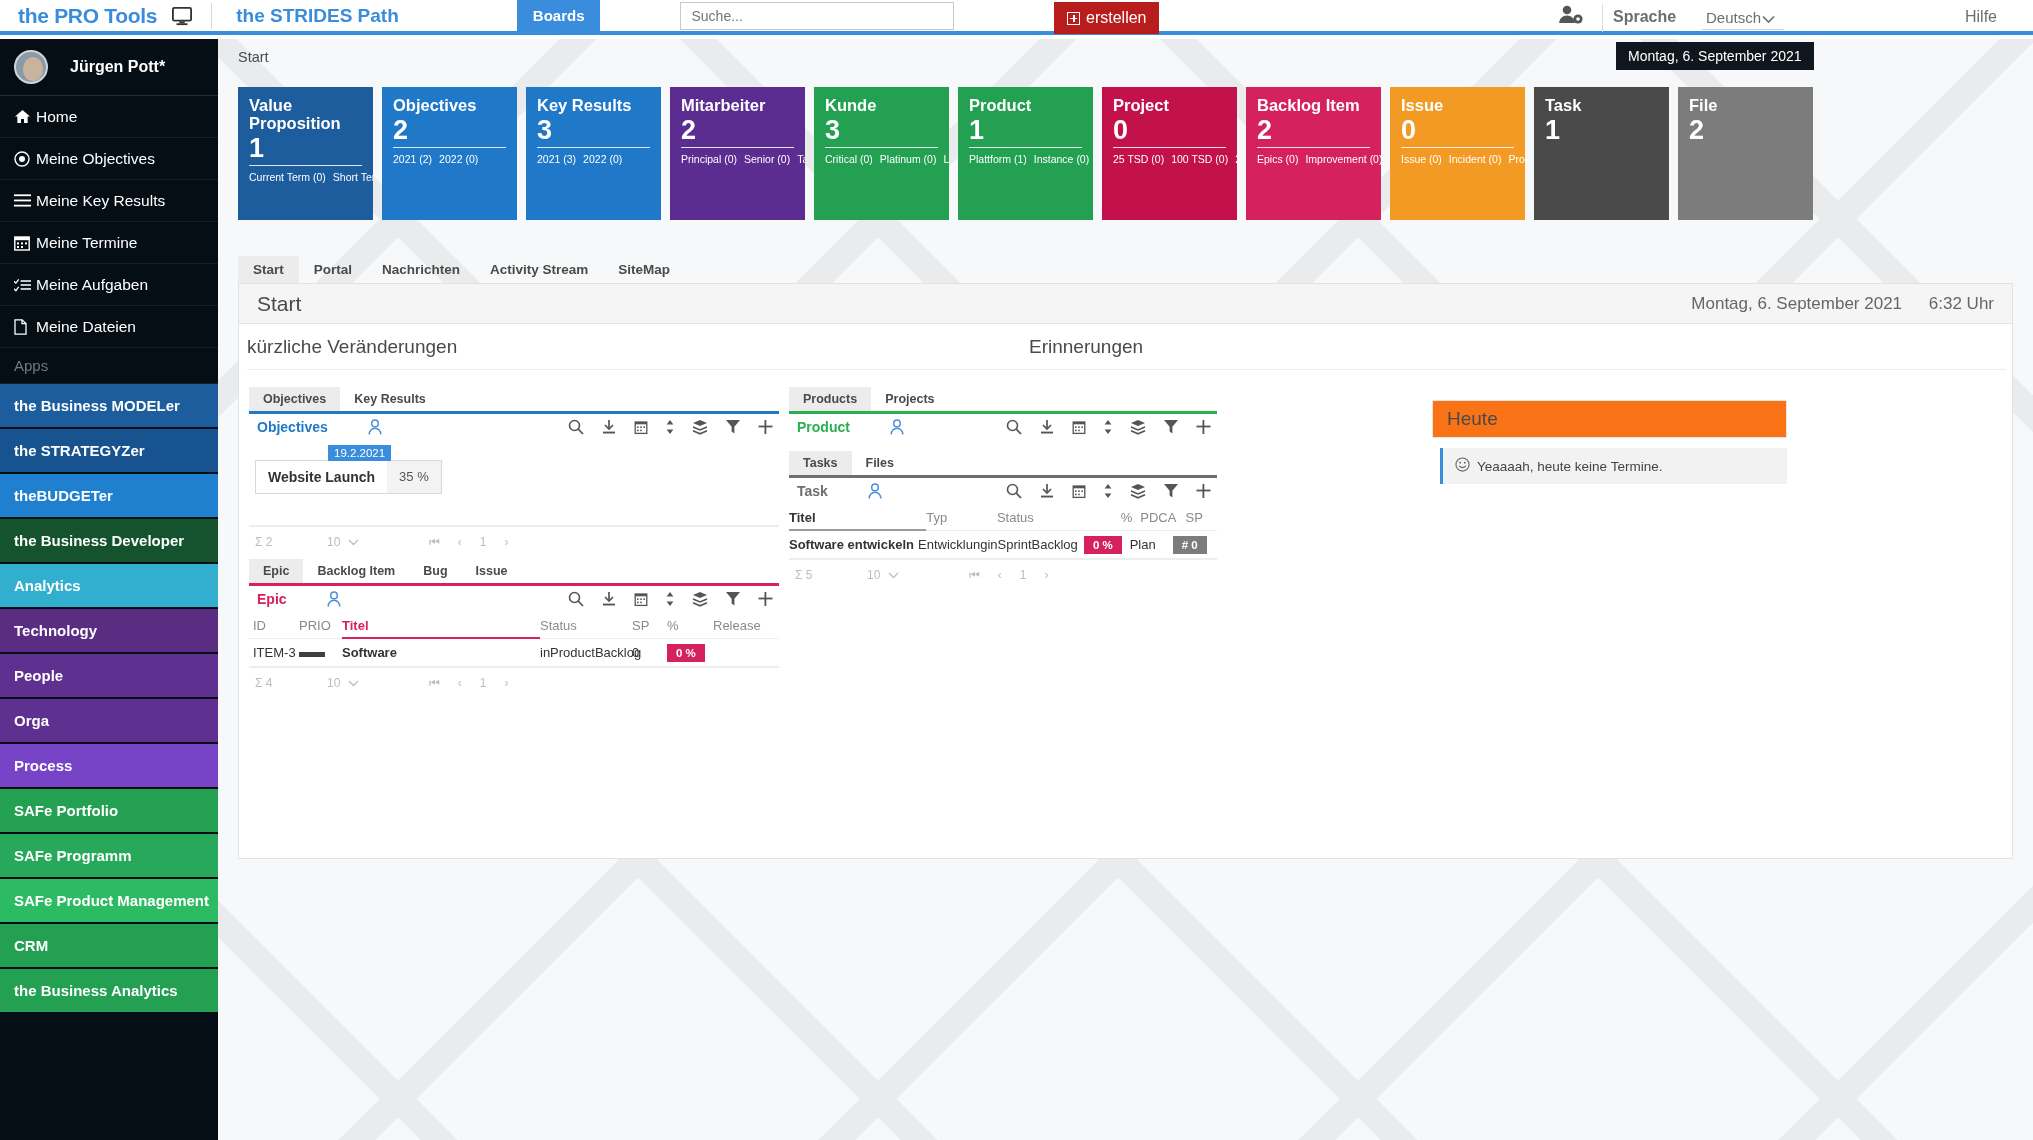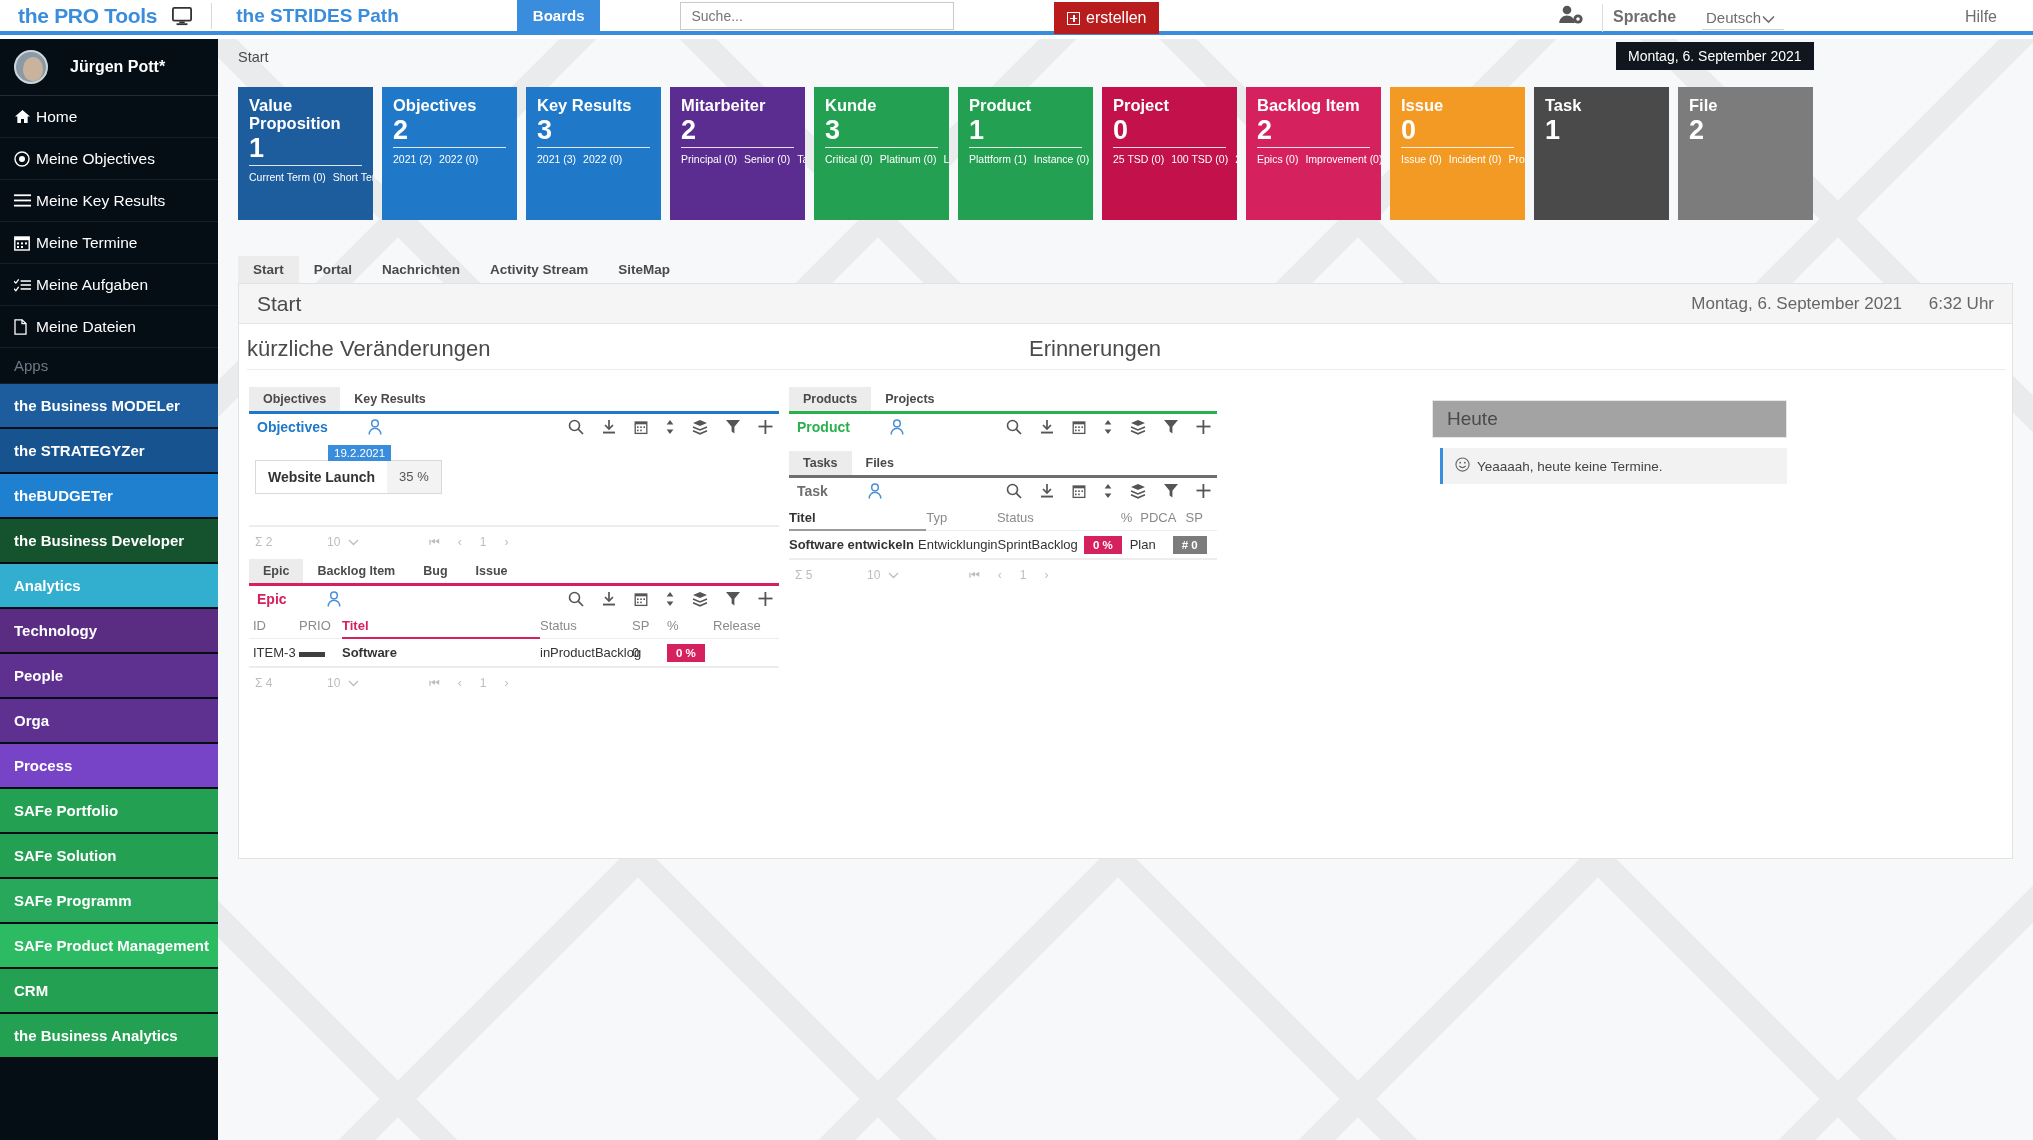--- a/index.html
+++ b/index.html
@@ -131,21 +131,21 @@
     position:absolute; left:20px; top:244px; width:1775px; height:576px;
     background:#fff; border:1px solid #e2e2e2;
   }
   .pp-head {
     height:40px; background:#f5f5f5; border-bottom:1px solid #e4e4e4;
     display:flex; align-items:center; justify-content:space-between; padding:0 18px;
   }
   .pp-title { font-size:21px; color:#4a4a4a; }
   .pp-datetime { font-size:17px; color:#666; }
   .pp-datetime .tm { margin-left:22px; }
-  .sect-h { font-size:22px; color:#4a4a4a; }
+  .sect-h { font-size:19px; color:#4a4a4a; }
 
   
   .wtabs { display:flex; align-items:flex-end; height:25px; }
   .wtab { font-size:12.5px; font-weight:bold; color:#4a4a4a; padding:5px 14px; cursor:pointer;}
   .wtab.active { background:#ececec; }
   .wbar {
     display:flex; align-items:center; height:29px; border-top-width:3px;
     border-top-style:solid; padding:0 6px 0 8px;
   }
   .wbar-title { font-size:14px; font-weight:bold; }
@@ -180,21 +180,21 @@
   .obj-card .oc-name { font-size:14px; font-weight:bold; color:#333; padding:8px 12px;}
   .obj-card .oc-pct { font-size:13px; color:#555; padding:8px 12px; background:#f3f3f3;}
   .obj-date {
     position:absolute; left:72px; top:-16px; background:#3a8ddc; color:#fff;
     font-size:11.5px; padding:2px 6px; white-space:nowrap;
   }
 
   
   .today-panel { position:absolute; left:1193px; top:76px; width:355px; }
   .today-head {
-    height:38px; background:#a3a3a3; border:1px solid #e6e6e6;
+    height:38px; background:#f97316; border:1px solid #e6e6e6;
     display:flex; align-items:center; padding-left:14px;
     font-size:19px; color:#4a4a4a;
   }
   .today-item {
     margin:10px 0 0 8px; background:#f2f2f2; border-left:3px solid #3a8ddc;
     font-size:13.5px; color:#444; padding:9px 12px; display:flex; align-items:center; gap:7px;
   }
   .prio-bar { display:inline-block; width:26px; height:5px; background:#3f3f3f; }
 </style>
 </head>
@@ -343,23 +343,20 @@
         <span>People</span>
       </div>
       <div class="app-item" style="background: rgb(94, 49, 145);">
         <span>Orga</span>
       </div>
       <div class="app-item" style="background: rgb(119, 68, 199);">
         <span>Process</span>
       </div>
       <div class="app-item" style="background: rgb(35, 160, 82);">
         <span>SAFe Portfolio</span>
-      </div>
-      <div class="app-item" style="background: rgb(35, 160, 82);">
-        <span>SAFe Solution</span>
       </div>
       <div class="app-item" style="background: rgb(39, 168, 90);">
         <span>SAFe Programm</span>
       </div>
       <div class="app-item" style="background: rgb(44, 187, 98);">
         <span>SAFe Product Management</span>
       </div>
       <div class="app-item" style="background: rgb(35, 160, 82);">
         <span>CRM</span>
       </div>

